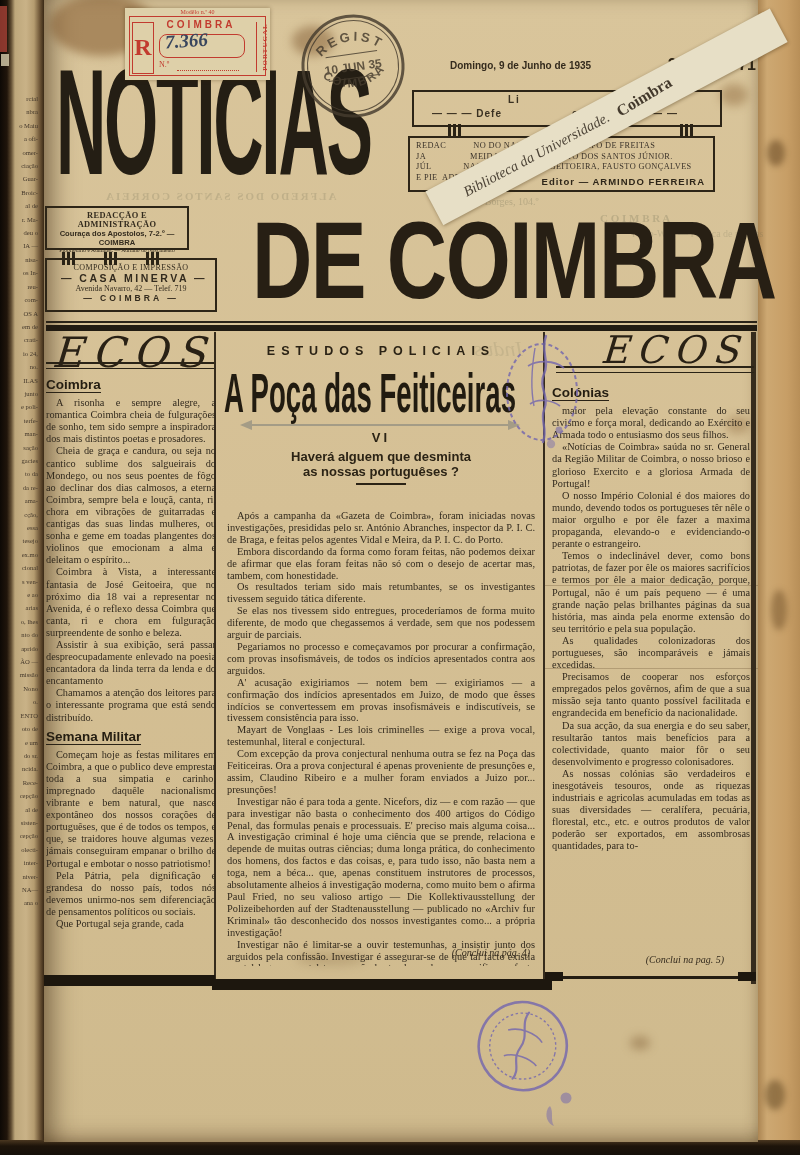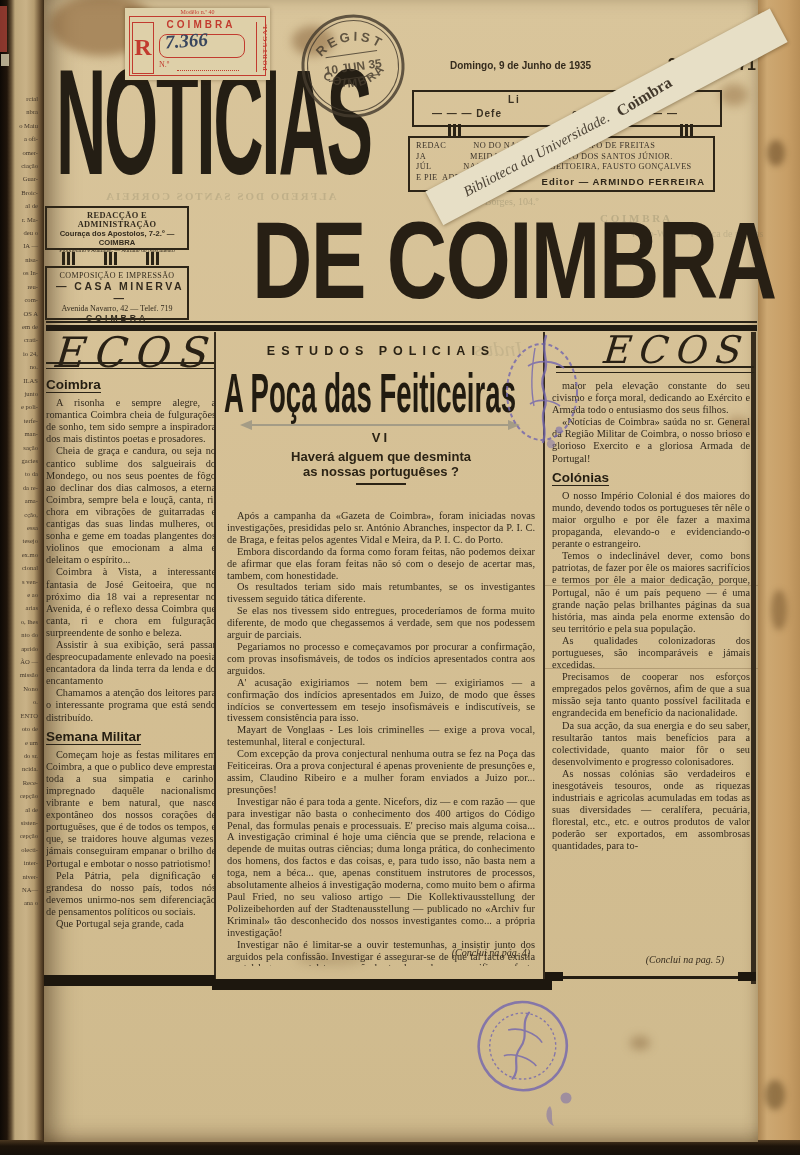--- a/index.html
+++ b/index.html
@@ -77,21 +77,21 @@
     box-shadow:0 1px 4px rgba(60,40,10,.45);display:flex;align-items:center;padding-left:34px;box-sizing:border-box;}
   #libstrip .t1{font-style:italic;font-size:14.5px;color:#4c4336;}
   #libstrip .t2{font-weight:bold;font-size:16px;color:#43392c;margin-left:10px;transform:rotate(-3deg);}
   
   .lbox{position:absolute;border:2px solid #2d2517;text-align:center;color:#332b1e;
     box-sizing:border-box;padding-top:3px;}
   #abox{left:1px;top:206px;width:144px;height:44px;}
   #abox .b1{font-size:8.4px;font-weight:bold;letter-spacing:.4px;}
   #abox .b2{font-size:7.6px;font-weight:bold;font-family:"Liberation Sans",sans-serif;}
   #abox .b3{font-size:5.6px;}
-  #pbox{left:1px;top:266px;width:144px;height:54px;}
+  #pbox{left:1px;top:258px;width:172px;height:54px;}
   #pbox .b1{font-size:8px;letter-spacing:.4px;}
   #pbox .b2{font-size:10.5px;font-weight:bold;letter-spacing:2.5px;font-family:"Liberation Sans",sans-serif;margin-left:6px;}
   #pbox .b3{font-size:8px;}
   #pbox .b4{font-size:8.6px;font-weight:bold;letter-spacing:3px;font-family:"Liberation Sans",sans-serif;}
   #toprule{left:2px;top:321px;width:711px;height:10px;
     background:linear-gradient(180deg,#2a2318 0 2px,rgba(0,0,0,0) 2px 4px,#211b12 4px 10px);}
   
   .ecos{position:absolute;font-family:"DejaVu Serif",serif;font-style:italic;color:#292115;
     transform:skewX(-6deg);}
   .dblrule{position:absolute;border-top:2.6px solid #2a2316;border-bottom:1.4px solid #2a2316;height:4px;}
@@ -368,36 +368,36 @@
     <div>Haverá alguem que desminta</div>
     <div>as nossas portuguêses ?</div>
   </div>
   <div class="abs" id="csubrule"></div>
   <div class="colbody" id="centerbody">
       <p>Após a campanha da «Gazeta de Coimbra», foram iniciadas novas investigações, presididas pelo sr. António Abranches, inspector da P. I. C. de Braga, e feitas pelos agentes Vidal e Meira, da P. I. C. do Porto.</p>
       <p>Embora discordando da forma como foram feitas, não podemos deixar de afirmar que elas foram feitas não só com o desejo de acertar mas, tambem, com honestidade.</p>
       <p>Os resultados teriam sido mais retumbantes, se os investigantes tivessem seguido tática diferente.</p>
       <p>Se elas nos tivessem sido entregues, procederíamos de forma muito diferente, de modo que chegassemos á verdade, sem que nos podessem arguir de parciais.</p>
       <p>Pegariamos no processo e começavamos por procurar a confirmação, com provas insofismáveis, de todos os indícios apresentados contra aos arguidos.</p>
-      <p>A' acusação exigiriamos — notem bem — exigiriamos — a confirmação dos indícios apresentados em Juizo, de modo que êsses indícios se convertessem em tesejo insofismáveis e indiscutíveis, se tivessem consistência para isso.</p>
+      <p>A' acusação exigiriamos — notem bem — exigiriamos — a confirmação dos indícios apresentados em Juizo, de modo que êsses indícios se convertessem em provas insofismáveis e indiscutíveis, se tivessem consistência para isso.</p>
       <p>Mayart de Vonglaas - Les lois criminelles — exige a prova vocal, testemunhal, literal e conjectural.</p>
       <p>Com excepção da prova conjectural nenhuma outra se fez na Poça das Feiticeiras. Ora a prova conjectural é apenas proveniente de presunções e, assim, Claudino Ribeiro e a mulher foram enviados a Juizo por... presunções!</p>
       <p>Investigar não é para toda a gente. Nicefors, diz — e com razão — que para investigar não basta o conhecimento dos 400 artigos do Código Penal, das formulas penais e processuais. E' preciso mais alguma coisa... A investigação criminal é hoje uma ciência que se prende, relaciona e depende de muitas outras ciências; duma longa prática, do conhecimento dos homens, dos factos e das coisas, e, para tudo isso, não basta nem a toga, nem a béca... que, apenas constituem instrutores de processos, absolutamente alheios á investigação moderna, como muito bem o afirma Paul Fried, no seu valioso artigo — Die Kollektivausstellung der Polizeibehorden auf der Stadtenausstellung — publicado no «Archiv fur Kriminal» tão desconhecido dos nossos investigantes como... a própria investigação!</p>
       <p>Investigar não é limitar-se a ouvir testemunhas, a insistir junto dos arguidos pela confissão. Investigar é assegurar-se de que tal facto existia em tal logar e em tal tempo, não bastando conhecer e verificar o facto físico, que</p>
     </div>
   <div class="conclui" style="left:336px;top:947px;width:150px;">(Conclui na pág. 4)</div>
 
   <div class="ecos" style="left:560px;top:328px;font-size:38px;letter-spacing:8px;">ECOS</div>
   <div class="dblrule" style="left:512px;top:366px;width:198px;"></div>
   <div class="colbody" id="rightcol">
+    <div><span class="sectitle">Colónias</span></div>
     <div>
         <p>maior pela elevação constante do seu civismo e força moral, dedicando ao Exército e Armada todo o entusiasmo dos seus filhos.</p>
         <p>«Notícias de Coimbra» saúda no sr. General da Região Militar de Coimbra, o nosso brioso e glorioso Exercito e a gloriosa Armada de Portugal!</p>
       </div>
-    <div><span class="sectitle">Colónias</span></div>
     <div>
         <p>O nosso Império Colonial é dos maiores do mundo, devendo todos os portugueses têr nêle o maior orgulho e por êle fazer a maxima propaganda, elevando-o e evidenciando-o perante o estrangeiro.</p>
         <p>Temos o indeclinável dever, como bons patriotas, de fazer por êle os maiores sacrifícios e termos por êle a maior dedicação, porque, Portugal, não é um país pequeno — é uma grande nação pelas brilhantes páginas da sua história, mas ainda pela enorme extensão do seu território e pela sua população.</p>
         <p>As qualidades colonizadoras dos portugueses, são incomparáveis e jámais excedidas.</p>
         <p>Precisamos de cooperar nos esforços empregados pelos govêrnos, afim de que a sua missão seja tanto quanto possível facilitada e engrandecida em benefício da nacionalidade.</p>
         <p>Da sua acção, da sua energia e do seu saber, resultarão tantos mais benefícios para a colectividade, quanto maior fôr o seu desenvolvimento e progresso colonisadores.</p>
         <p>As nossas colónias são verdadeiros e inesgotáveis tesouros, onde as riquezas industriais e agricolas acumuladas em todas as suas diversidades — ceralífera, pecuária, florestal, etc., etc. e outros produtos de valor poderão ser exportados, em assombrosas quantidades, para to-</p>
       </div>
   </div>
   <div class="conclui" style="left:520px;top:954px;width:160px;">(Conclui na pag. 5)</div>

